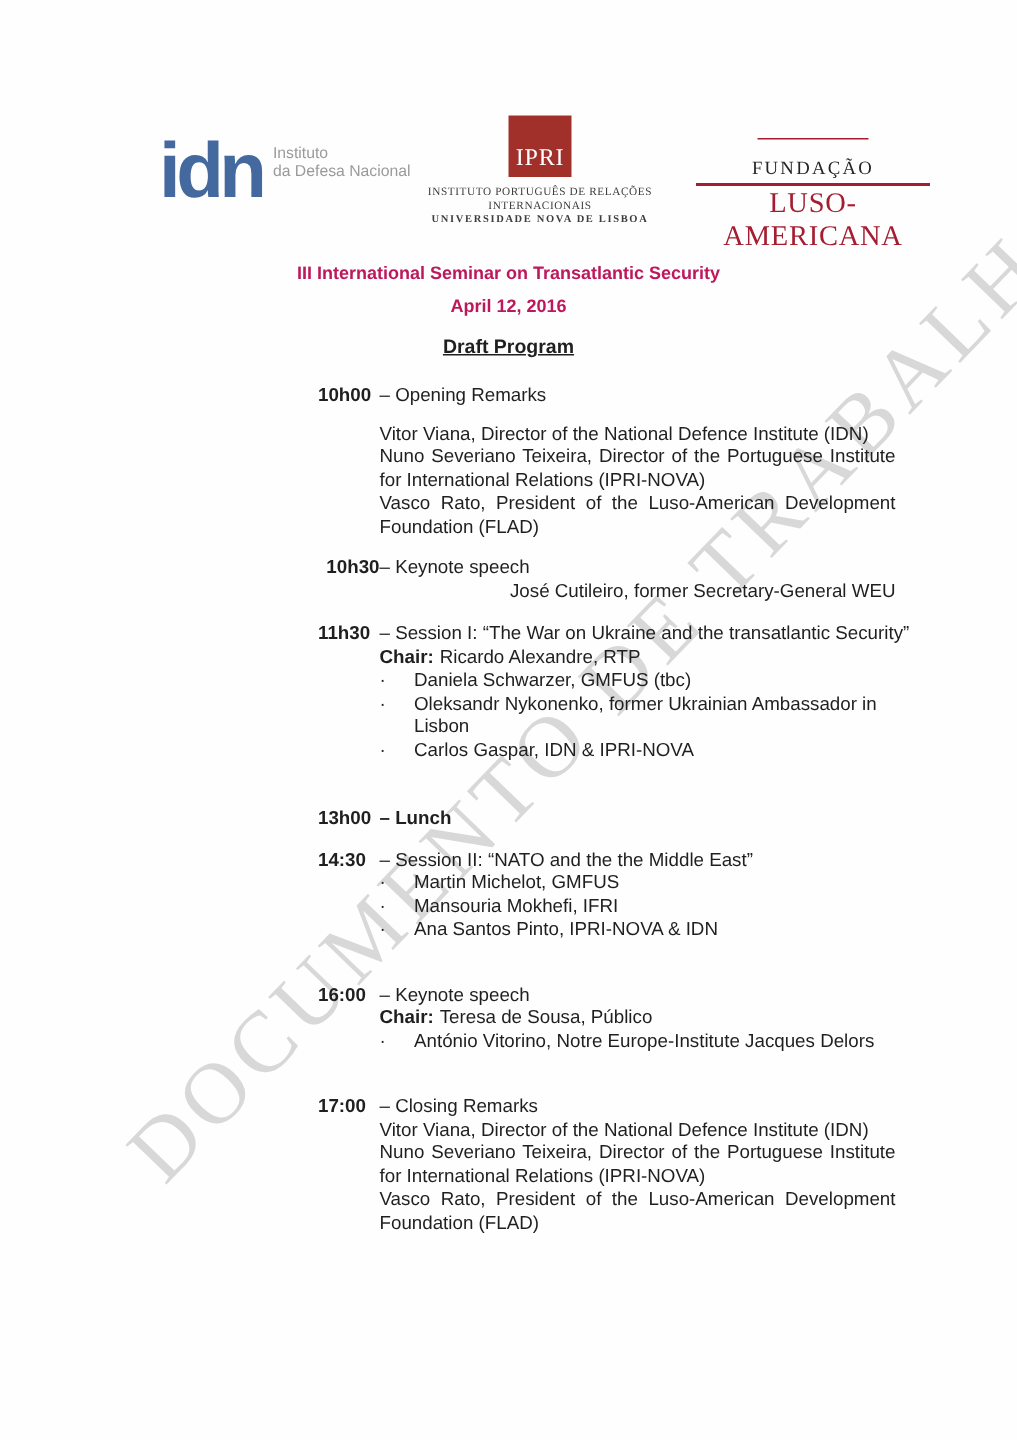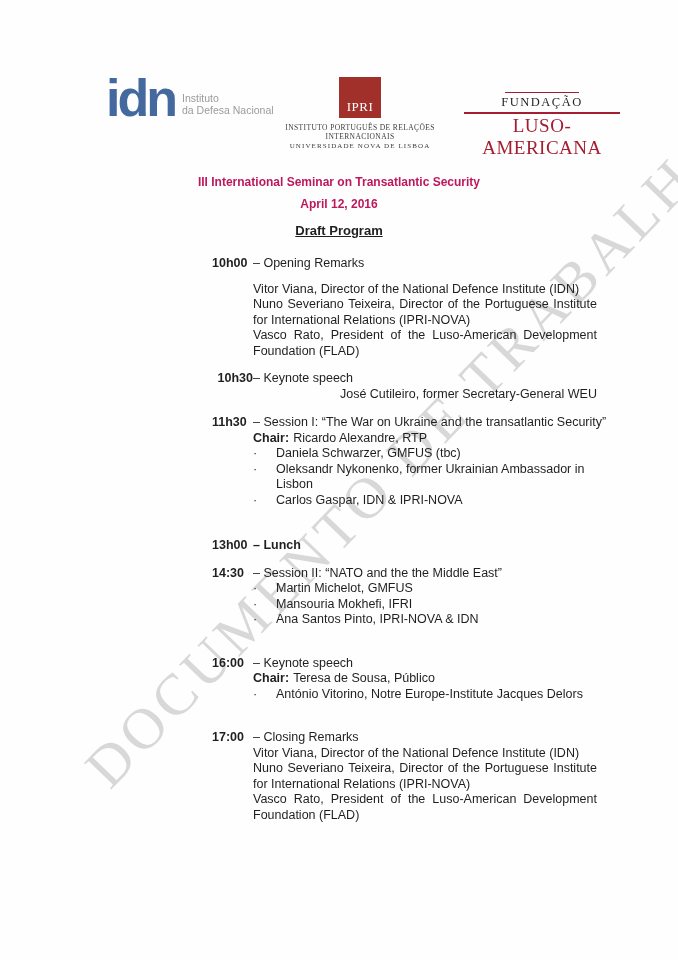--- a/index.html
+++ b/index.html
@@ -10,35 +10,35 @@
   }
   
   .watermark{
     position:absolute;top:492px;left:-11px;width:700px;z-index:0;
     text-align:center;white-space:nowrap;
     transform:rotate(-46deg);
     font-family:"Liberation Serif",serif;
     font-size:58px;letter-spacing:5px;color:#d8d8d8;
   }
   
-  .logo-idn{position:absolute;left:106px;top:80px;z-index:1;display:flex;align-items:flex-end;}
+  .logo-idn{position:absolute;left:106px;top:96px;z-index:1;display:flex;align-items:flex-start;}
   .idn-acronym{font-weight:bold;font-size:52px;line-height:37px;letter-spacing:-3px;color:#44699f;}
   .idn-caption{font-size:10.5px;line-height:12px;color:#9b9b9b;margin-left:7px;padding-bottom:1px;}
   .logo-ipri{position:absolute;left:268px;top:77px;width:184px;z-index:1;text-align:center;}
   .ipri-square{
     width:42px;height:41px;background:#a1302b;margin:0 auto 5px auto;
     display:flex;align-items:flex-end;justify-content:center;
-    color:#ffffff;font-family:"Liberation Serif",serif;font-size:13px;
+    color:#ffffff;font-family:"Liberation Serif",serif;font-size:16px;
     letter-spacing:0.5px;padding-bottom:3px;box-sizing:border-box;
   }
   .ipri-cap1{font-family:"Liberation Serif",serif;font-size:7.5px;letter-spacing:0.4px;color:#3d3d3d;}
-  .ipri-cap2{font-family:"Liberation Serif",serif;font-size:7px;font-weight:normal;letter-spacing:1.1px;color:#3d3d3d;margin-top:1px;}
+  .ipri-cap2{font-family:"Liberation Serif",serif;font-size:7px;font-weight:bold;letter-spacing:1.1px;color:#3d3d3d;margin-top:1px;}
   .logo-flad{position:absolute;left:464px;top:92px;width:156px;z-index:1;text-align:center;font-family:"Liberation Serif",serif;}
   .flad-rule-top{width:74px;margin:0 auto;border-top:1.5px solid #a41d30;}
-  .flad-line1{font-size:12.5px;letter-spacing:1.5px;color:#262626;margin-top:2px;}
+  .flad-line1{font-size:12.5px;letter-spacing:1.5px;color:#262626;margin-top:12px;}
   .flad-rule-mid{width:100%;border-top:2px solid #a41d30;margin-top:2px;}
   .flad-line2{font-size:19px;letter-spacing:0.5px;color:#a41d30;margin-top:1px;}
   
   .doc-title{
     position:absolute;top:171px;left:0;width:100%;z-index:1;
     text-align:center;font-weight:bold;font-size:12px;line-height:22px;color:#be185d;
   }
   .doc-subtitle{
     position:absolute;top:223px;left:0;width:100%;z-index:1;
     text-align:center;font-weight:bold;font-size:13px;

